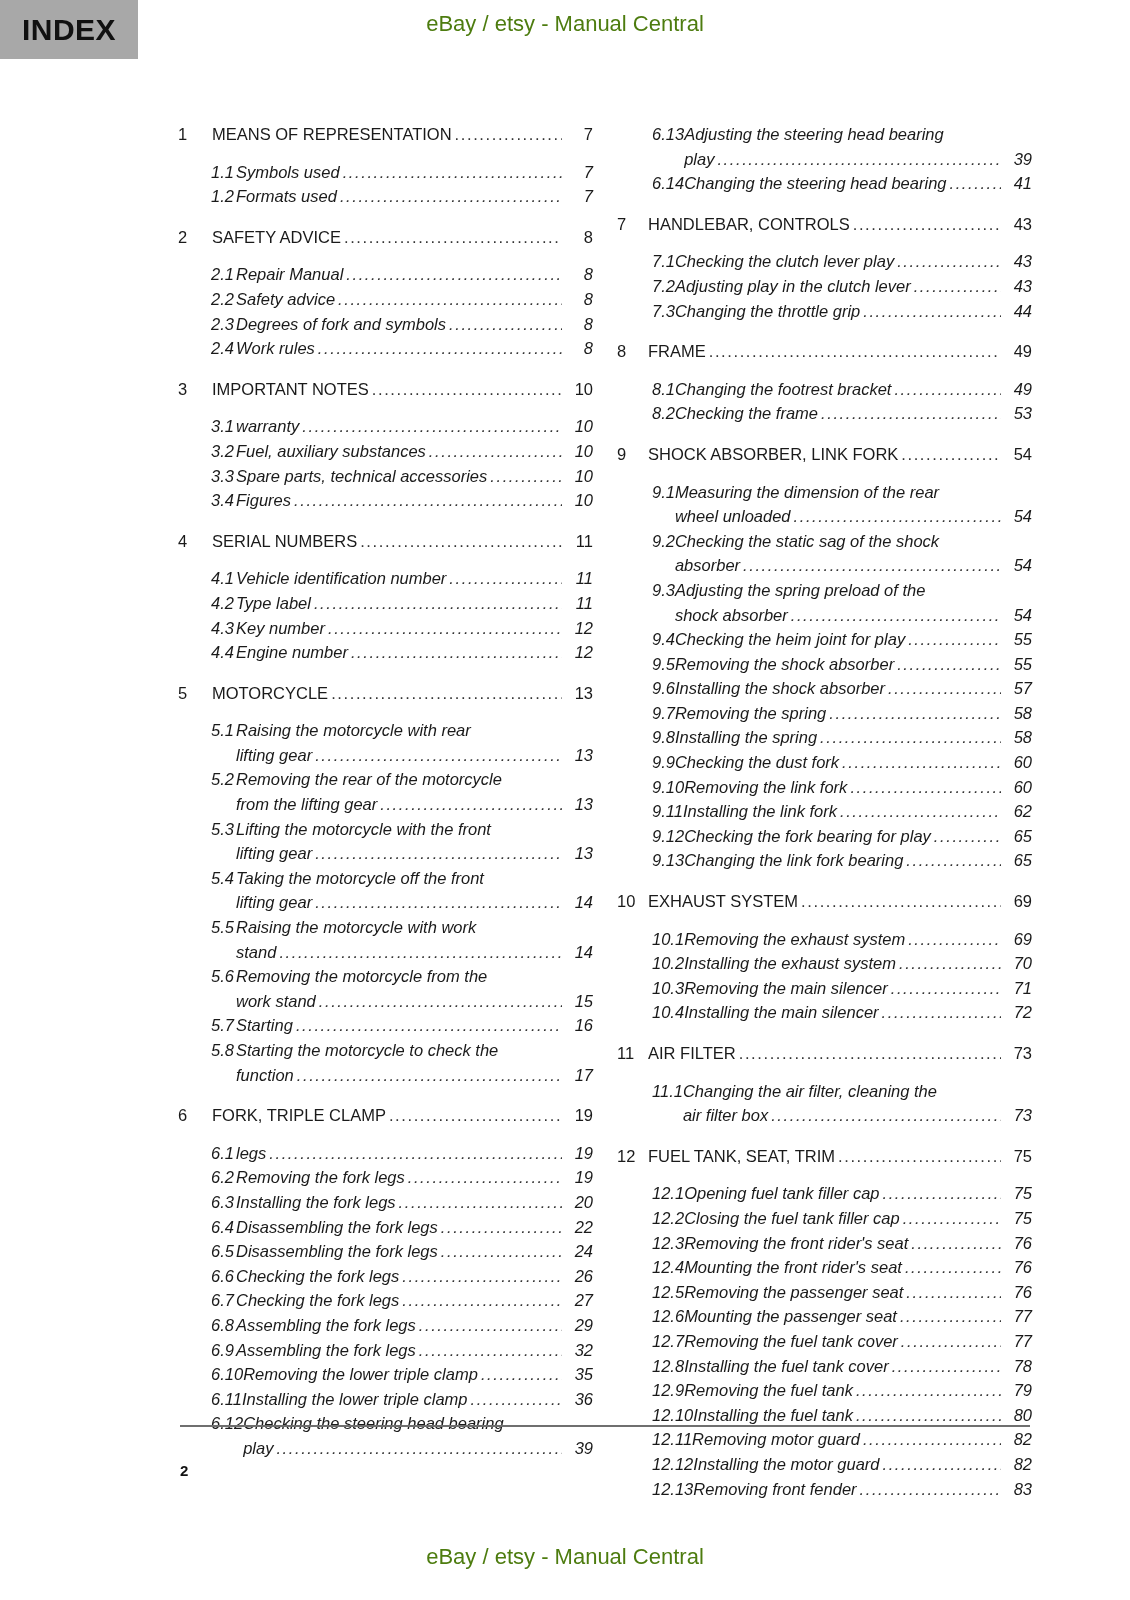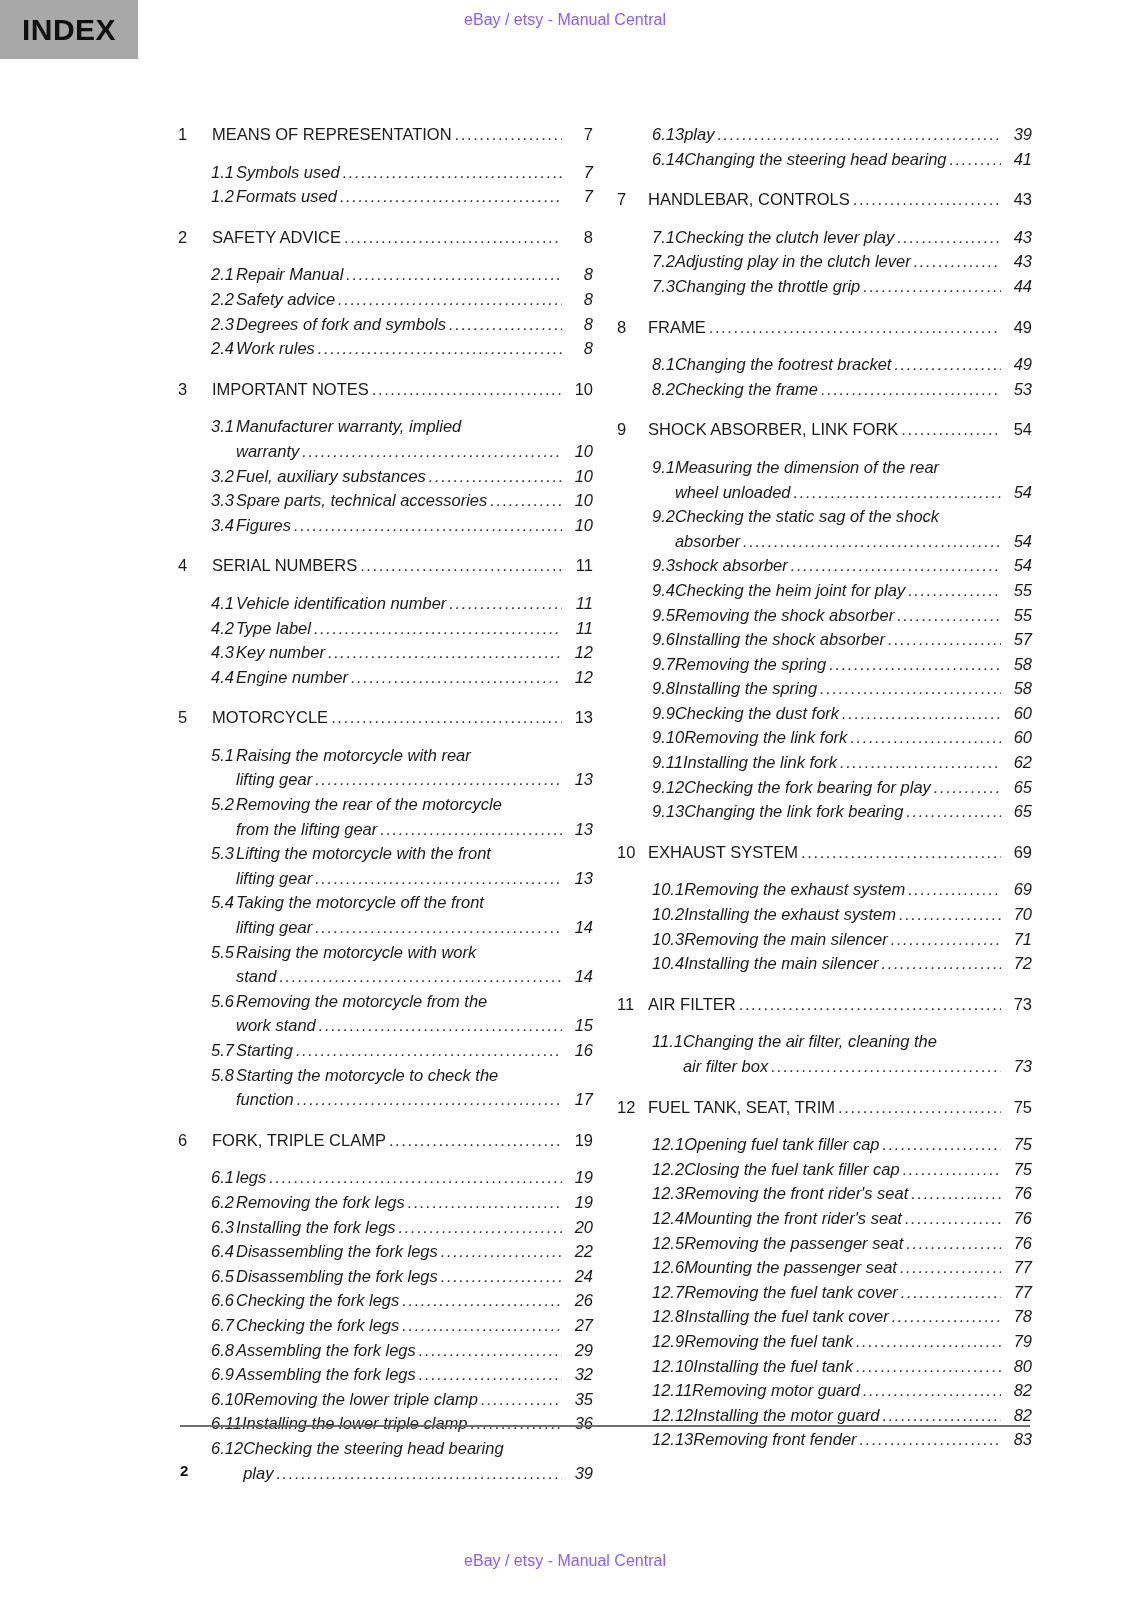--- a/index.html
+++ b/index.html
@@ -35,22 +35,22 @@
     color: #111111;
     font-family: "Liberation Sans", sans-serif;
   }
 
   
   .running-head {
     position: absolute;
     left: 0;
     right: 0;
     text-align: center;
-    font-size: 16px;
-    color: #8b5cf6;
+    font-size: 22px;
+    color: #4d7c0f;
     font-family: "Liberation Sans", sans-serif;
   }
   .running-head.top { top: 11px; }
   .running-head.bottom { bottom: 30px; }
 
   
   .toc-area {
     position: absolute;
     left: 178px;
     top: 122px;
@@ -255,24 +255,20 @@
         <div class="ch-body">
           <span class="ch-title">IMPORTANT NOTES</span>
           <span class="ch-dots">........................................................................................................</span>
           <span class="ch-page">10</span>
         </div>
       </div>
       <div class="sec-block">
         <div class="sec-row">
           <div class="sec-num">3.1</div>
           <div class="sec-body">
-            <div class="sec-line nolead">
-              <span class="sec-text">Manufacturer warranty, implied</span>
-              <span class="sec-page">10</span>
-            </div>
             <div class="sec-line">
               <span class="sec-text">warranty</span>
               <span class="sec-dots">........................................................................................................</span>
               <span class="sec-page">10</span>
             </div>
           </div>
         </div>
         <div class="sec-row">
           <div class="sec-num">3.2</div>
           <div class="sec-body">
@@ -605,20 +601,24 @@
             </div>
           </div>
         </div>
       </div>
     </div>
   <div class="toc-col right">
       <div class="sec-block" style="margin-top: 0px;">
         <div class="sec-row">
           <div class="sec-num">6.13</div>
           <div class="sec-body">
+            <div class="sec-line nolead">
+              <span class="sec-text">Adjusting the steering head bearing</span>
+              <span class="sec-page">39</span>
+            </div>
             <div class="sec-line">
               <span class="sec-text">play</span>
               <span class="sec-dots">........................................................................................................</span>
               <span class="sec-page">39</span>
             </div>
           </div>
         </div>
         <div class="sec-row">
           <div class="sec-num">6.14</div>
           <div class="sec-body">
@@ -733,20 +733,24 @@
             <div class="sec-line">
               <span class="sec-text">absorber</span>
               <span class="sec-dots">........................................................................................................</span>
               <span class="sec-page">54</span>
             </div>
           </div>
         </div>
         <div class="sec-row">
           <div class="sec-num">9.3</div>
           <div class="sec-body">
+            <div class="sec-line nolead">
+              <span class="sec-text">Adjusting the spring preload of the</span>
+              <span class="sec-page">54</span>
+            </div>
             <div class="sec-line">
               <span class="sec-text">shock absorber</span>
               <span class="sec-dots">........................................................................................................</span>
               <span class="sec-page">54</span>
             </div>
           </div>
         </div>
         <div class="sec-row">
           <div class="sec-num">9.4</div>
           <div class="sec-body">

